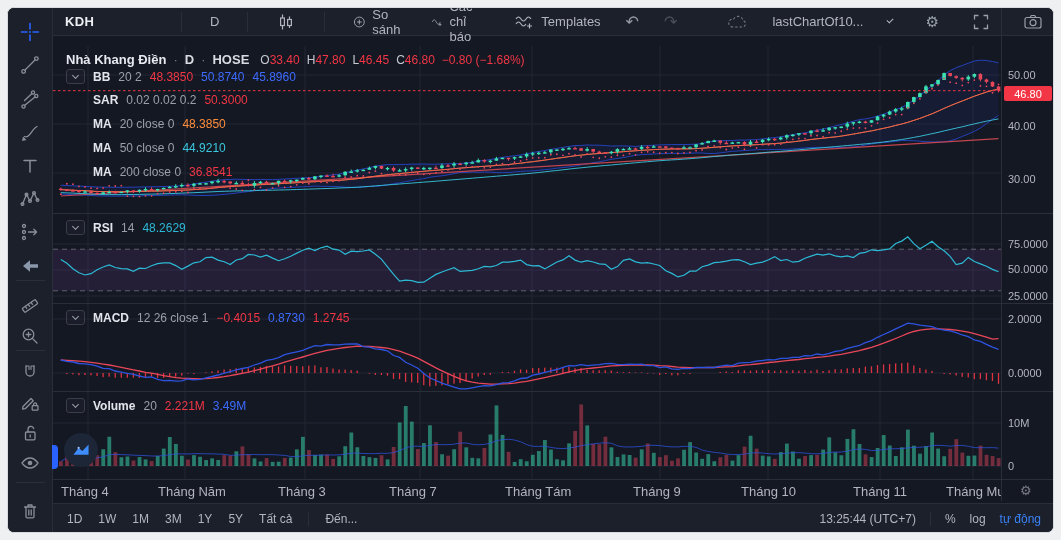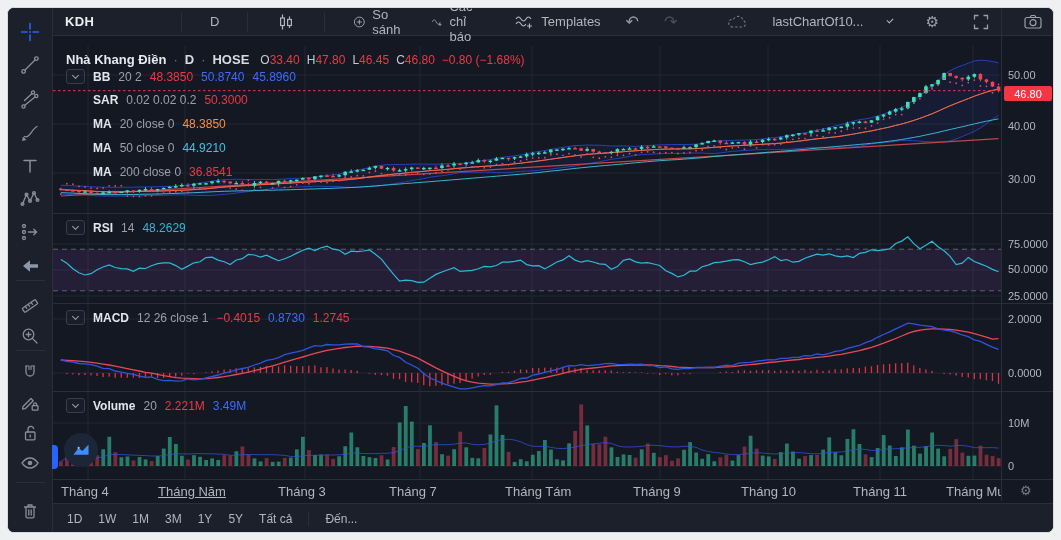--- a/index.html
+++ b/index.html
@@ -1185,21 +1185,21 @@
       <span class="axlbl" style="top:255px">50.0000</span>
       <span class="axlbl" style="top:282px">25.0000</span>
       <span class="axlbl" style="top:305px">2.0000</span>
       <span class="axlbl" style="top:359px">0.0000</span>
       <span class="axlbl" style="top:409px">10M</span>
       <span class="axlbl" style="top:452px">0</span>
     </div>
 
     <div class="time-axis">
       <span class="mlabel" style="left: 8px;">Tháng 4</span>
-      <span class="mlabel" style="left: 105px; text-decoration: underline;">Tháng Năm</span>
+      <span class="mlabel" style="left: 105px;">Tháng Năm</span>
       <span class="mlabel" style="left: 225px;">Tháng 3</span>
       <span class="mlabel" style="left: 336px;">Tháng 7</span>
       <span class="mlabel" style="left: 452px;">Tháng Tám</span>
       <span class="mlabel" style="left: 580px;">Tháng 9</span>
       <span class="mlabel" style="left: 688px;">Tháng 10</span>
       <span class="mlabel" style="left: 800px;">Tháng 11</span>
       <span class="mlabel" style="left: 893px;">Tháng Mườ</span>
     </div>
     <span class="axis-gear">⚙</span>
 
@@ -1213,16 +1213,23 @@
     <div class="bbar">
       <span class="rng">1D</span>
       <span class="rng">1W</span>
       <span class="rng">1M</span>
       <span class="rng">3M</span>
       <span class="rng">1Y</span>
       <span class="rng">5Y</span>
       <span class="rng">Tất cả</span>
       <span class="b-sep"></span>
       <span class="rng">Đến...</span>
+      <span class="right-grp">
+        <span>13:25:44 (UTC+7)</span>
+        <span class="b-sep"></span>
+        <span class="rng">%</span>
+        <span class="rng">log</span>
+        <span class="auto">tự động</span>
+      </span>
     </div>
 
   </div>
 </div>
 
 </body></html>

